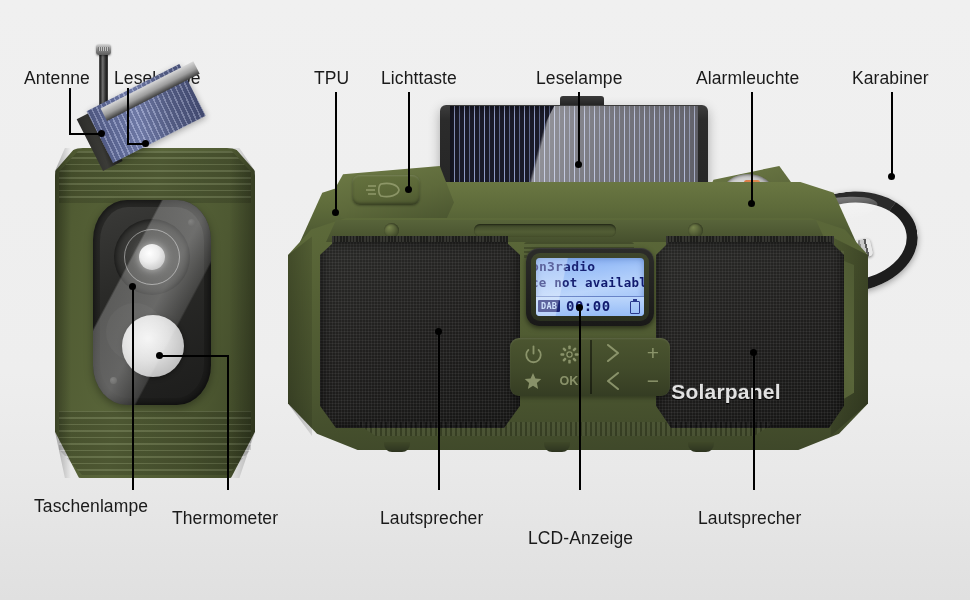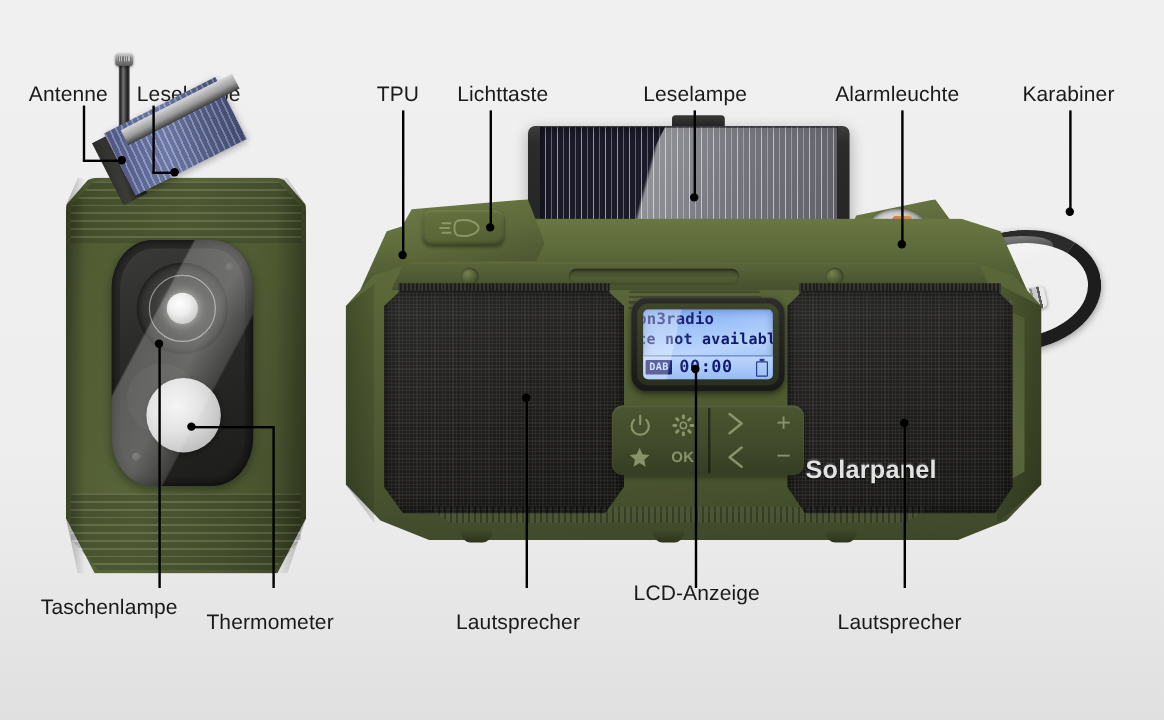--- a/index.html
+++ b/index.html
@@ -410,21 +410,21 @@
   <div class="label" style="left:114px;top:68px;">Leselampe</div>
   <div class="label" style="left:314px;top:68px;">TPU</div>
   <div class="label" style="left:381px;top:68px;">Lichttaste</div>
   <div class="label" style="left:536px;top:68px;">Leselampe</div>
   <div class="label" style="left:696px;top:68px;">Alarmleuchte</div>
   <div class="label" style="left:852px;top:68px;">Karabiner</div>
 
   <div class="label" style="left:34px;top:496px;">Taschenlampe</div>
   <div class="label" style="left:172px;top:508px;">Thermometer</div>
   <div class="label" style="left:380px;top:508px;">Lautsprecher</div>
-  <div class="label" style="left:528px;top:484px;">LCD-Anzeige</div>
+  <div class="label" style="left:528px;top:528px;">LCD-Anzeige</div>
   <div class="label" style="left:698px;top:508px;">Lautsprecher</div>
 
   <div id="left-device">
     <div class="ld-body"></div>
     <div class="ld-ribs top"></div>
     <div class="ld-ribs bot"></div>
     <div class="ld-edge-l"></div>
     <div class="ld-edge-r"></div>
 
     <div class="ld-lenswrap">

